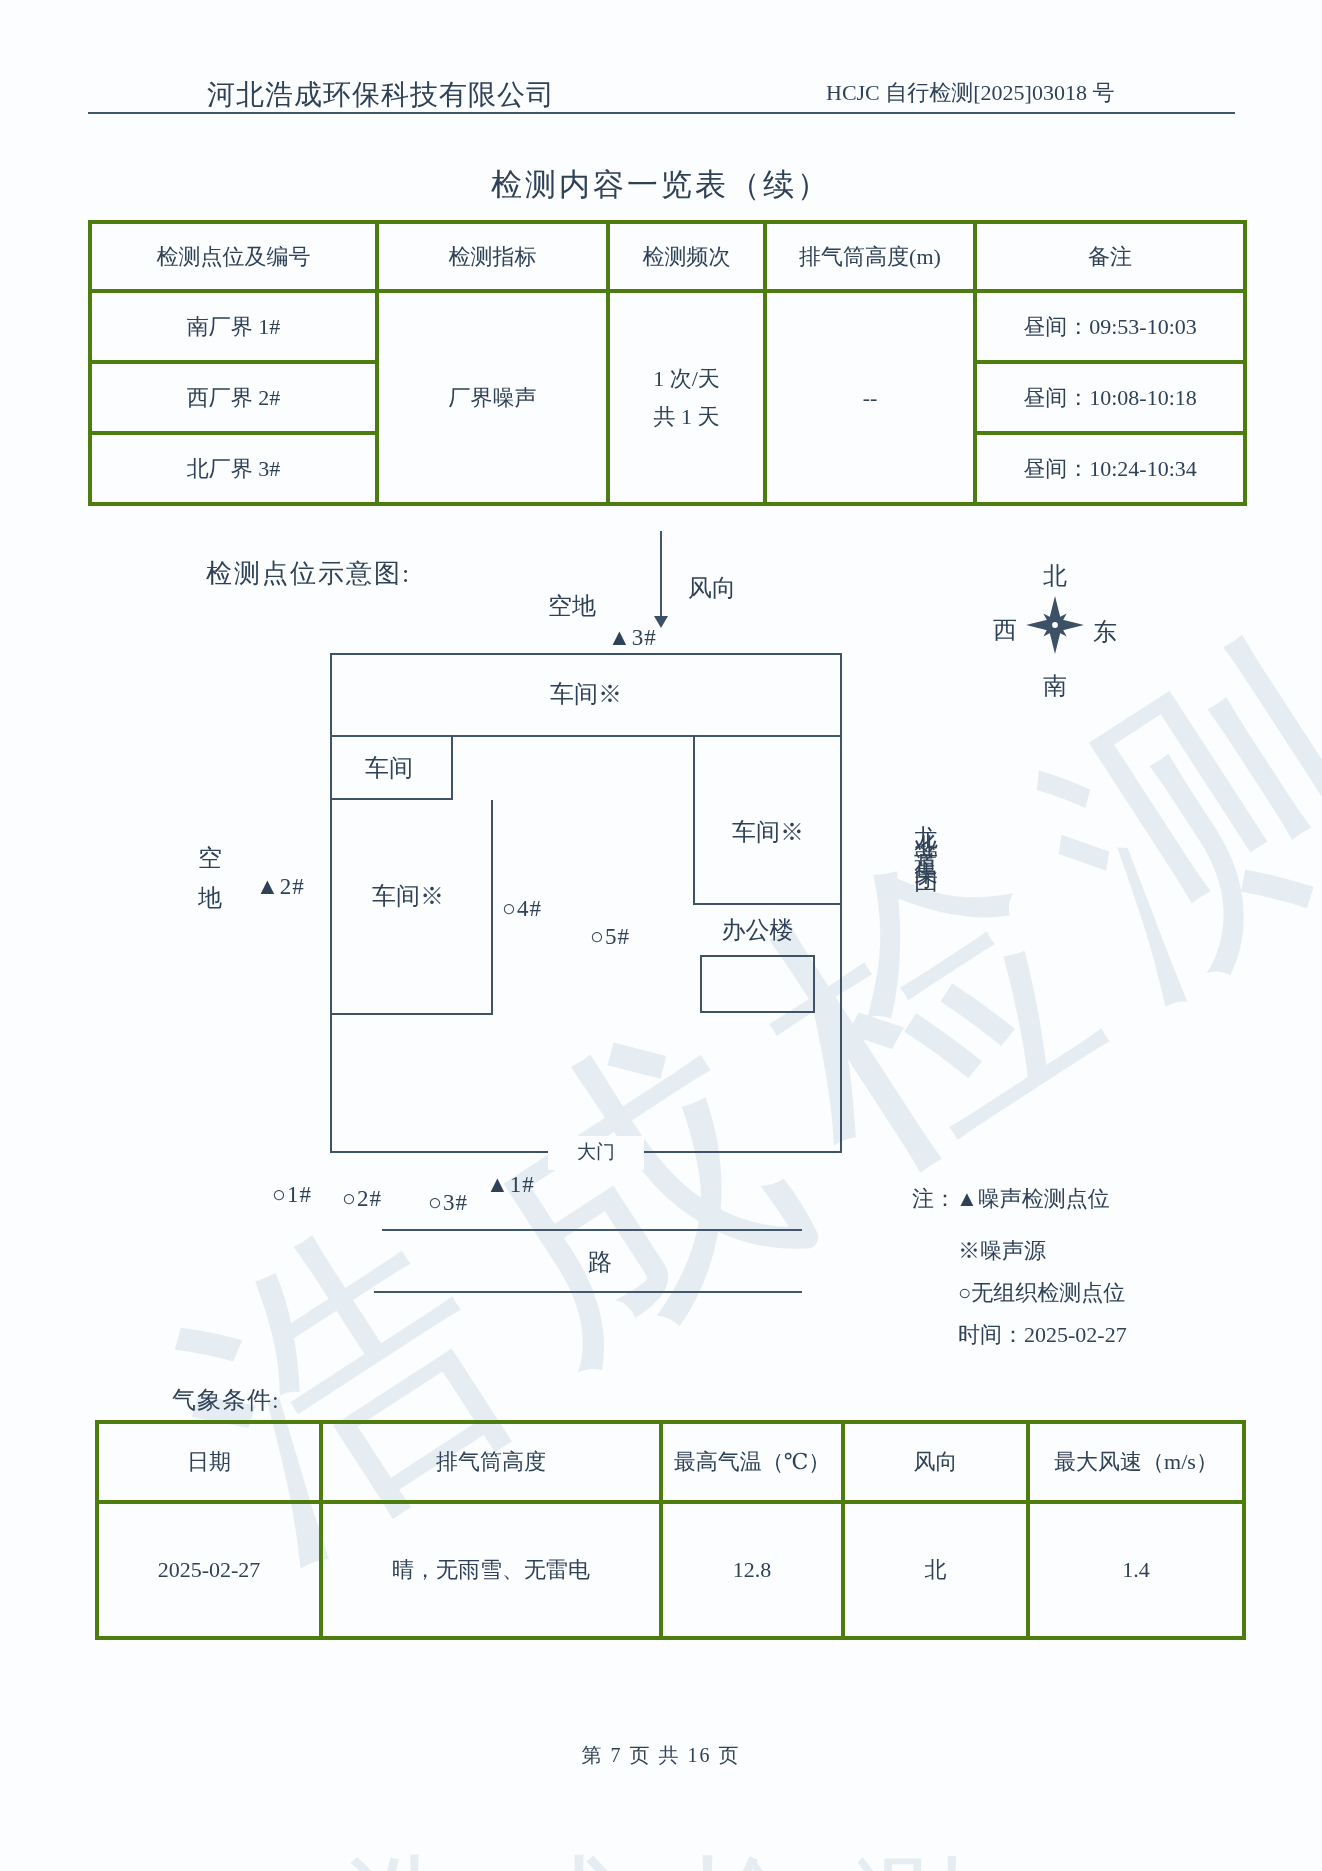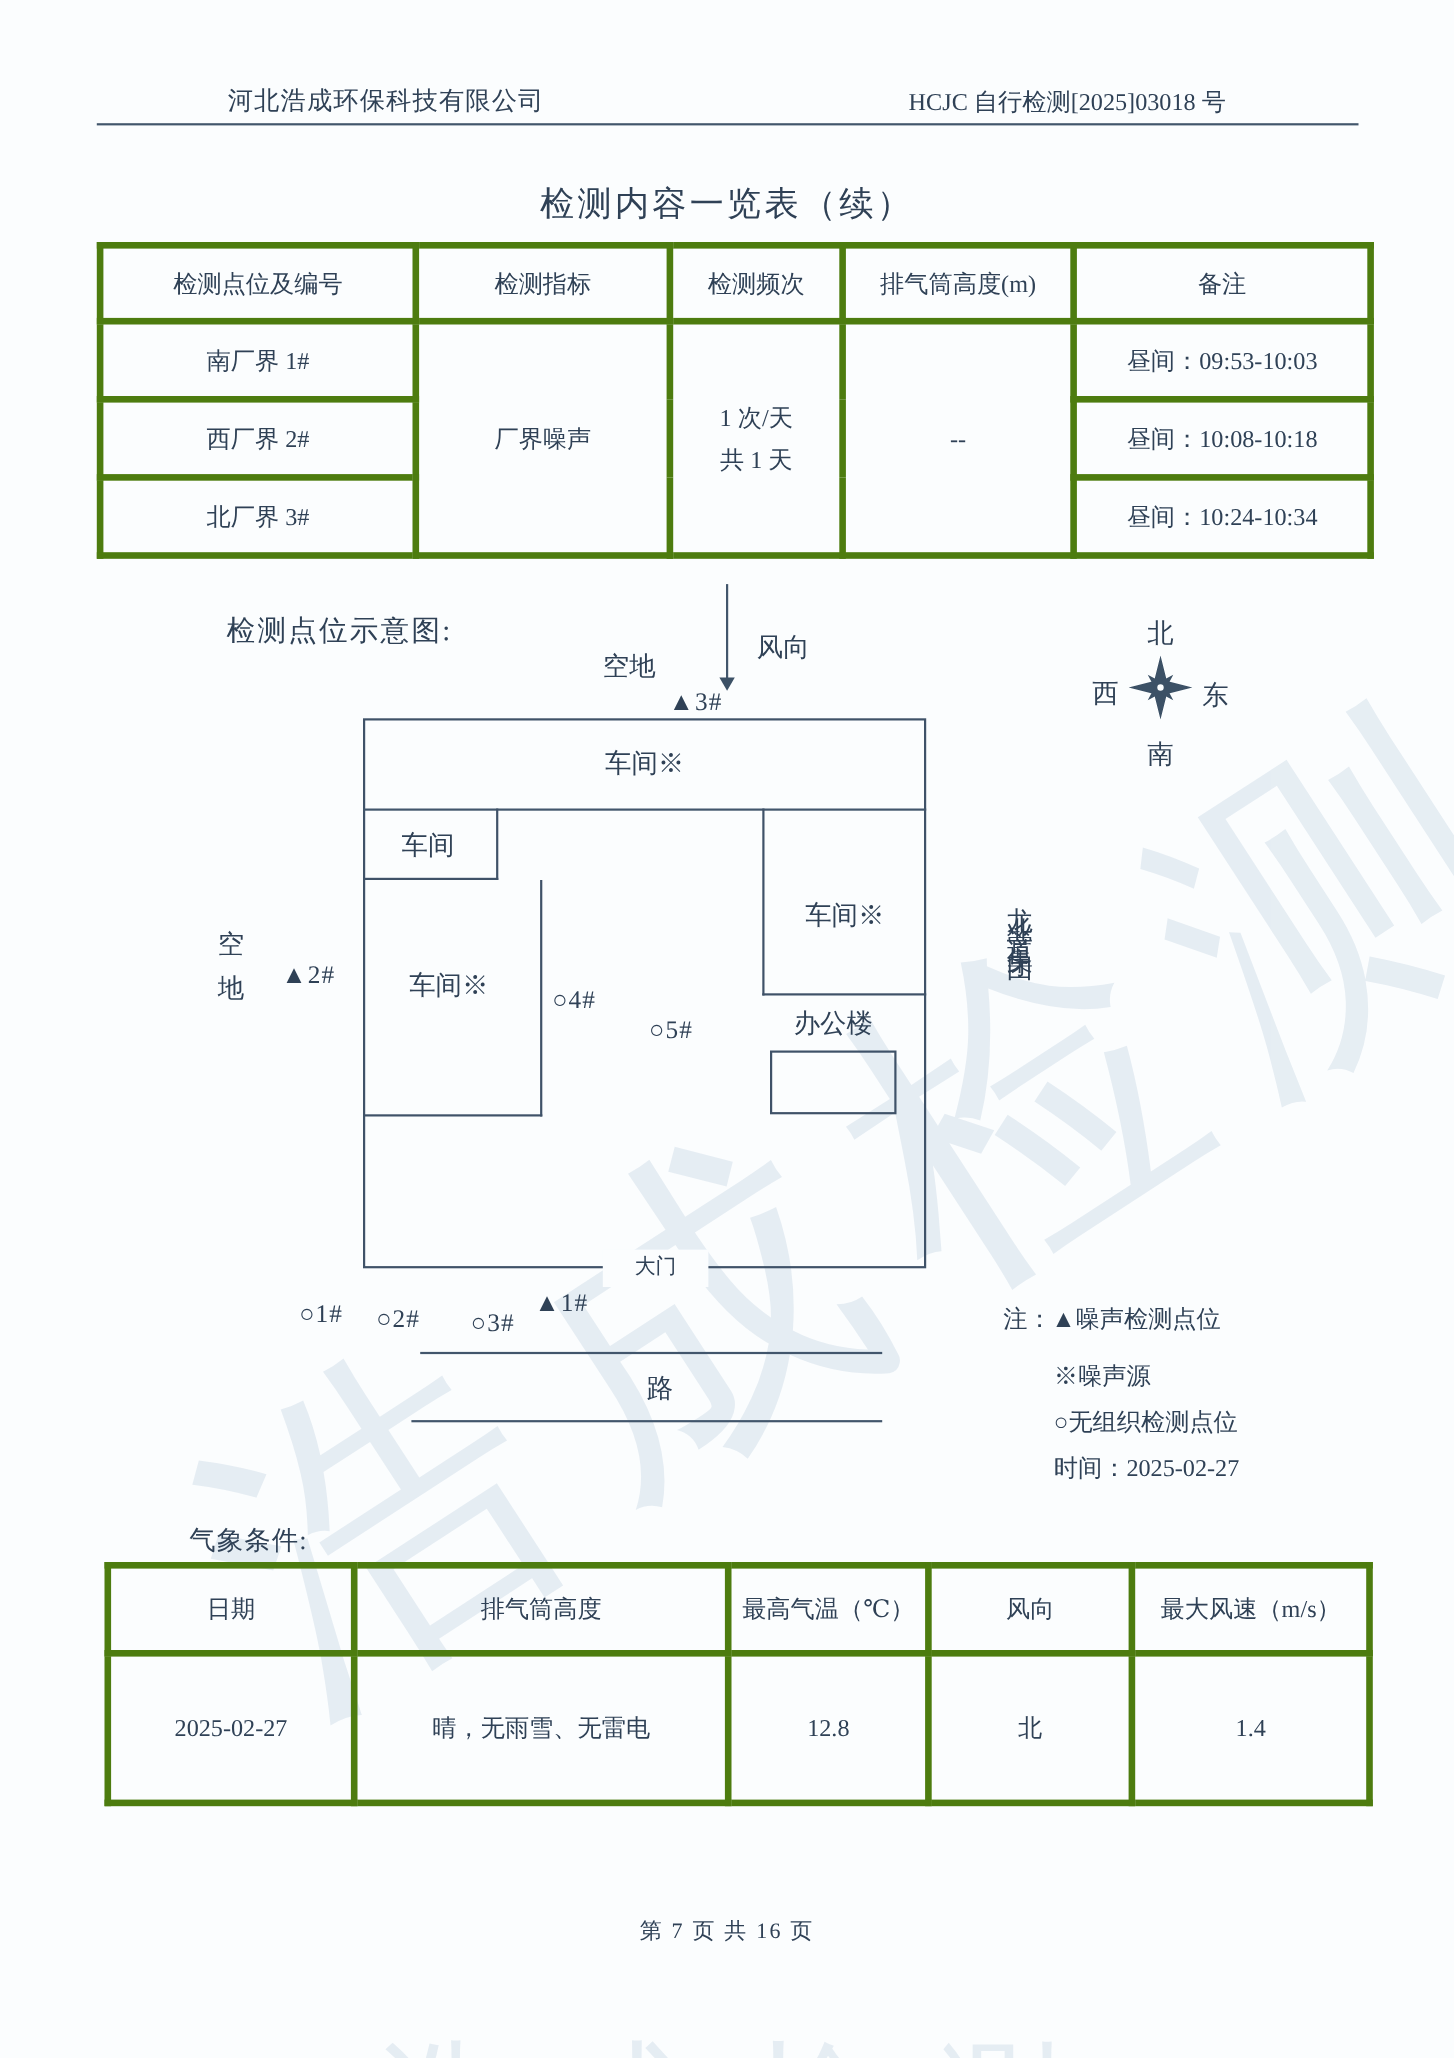--- a/index.html
+++ b/index.html
@@ -7,35 +7,35 @@
     position:relative;width:1322px;height:1871px;margin:0 auto;
     background:#fbfdfe;color:#2f4156;overflow:hidden;
     font-family:"Liberation Serif","DejaVu Serif",serif;
   }
   .abs{position:absolute;}
   .wm{color:#c9d8e5;opacity:0.42;white-space:nowrap;z-index:0;pointer-events:none;}
   .z{z-index:1;}
   .line{border-top:2px solid #42566c;height:0;}
   .vline{border-left:2px solid #42566c;width:0;}
   table{border-collapse:collapse;table-layout:fixed;}
-  td,th{border:6px solid #4d7c0f;text-align:center;vertical-align:middle;
+  td,th{border:4px solid #4d7c0f;text-align:center;vertical-align:middle;
         font-weight:normal;font-size:22px;color:#2f4156;padding:11px 4px;}
   .diagram-label{font-size:24px;}
   .marker{font-size:23px;letter-spacing:1px;}
   .box{border:2px solid #3f5268;box-sizing:border-box;}
 </style>
 </head>
 <body>
 
 <div class="page">
 
   <div class="abs wm" style="left:110px;top:1300px;font-size:300px;letter-spacing:45px;transform:rotate(-33deg);transform-origin:0 0;">浩成检测</div>
   <div class="abs wm" style="left:340px;top:1833px;font-size:115px;letter-spacing:55px;">浩成检测</div>
 
-  <div class="abs z" style="left:207px;top:76px;font-size:23px;letter-spacing:1px;">河北浩成环保科技有限公司</div>
+  <div class="abs z" style="left:207px;top:76px;font-size:28px;letter-spacing:1px;">河北浩成环保科技有限公司</div>
   <div class="abs z" style="left:826px;top:78px;font-size:22px;">HCJC 自行检测[2025]03018 号</div>
   <div class="abs line z" style="left:88px;top:112px;width:1147px;"></div>
 
   <div class="abs z" style="left:0;top:164px;width:1322px;text-align:center;font-size:31px;letter-spacing:3px;">检测内容一览表（续）</div>
 
   <table class="abs z" style="left:88px;top:220px;width:1155px;">
     <colgroup>
         <col style="width:287px">
         <col style="width:231px">
         <col style="width:157px">

